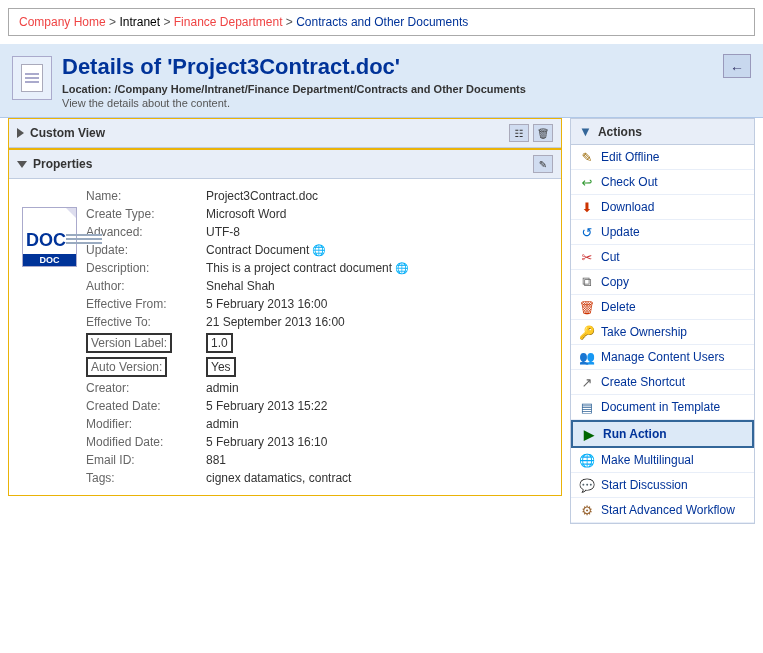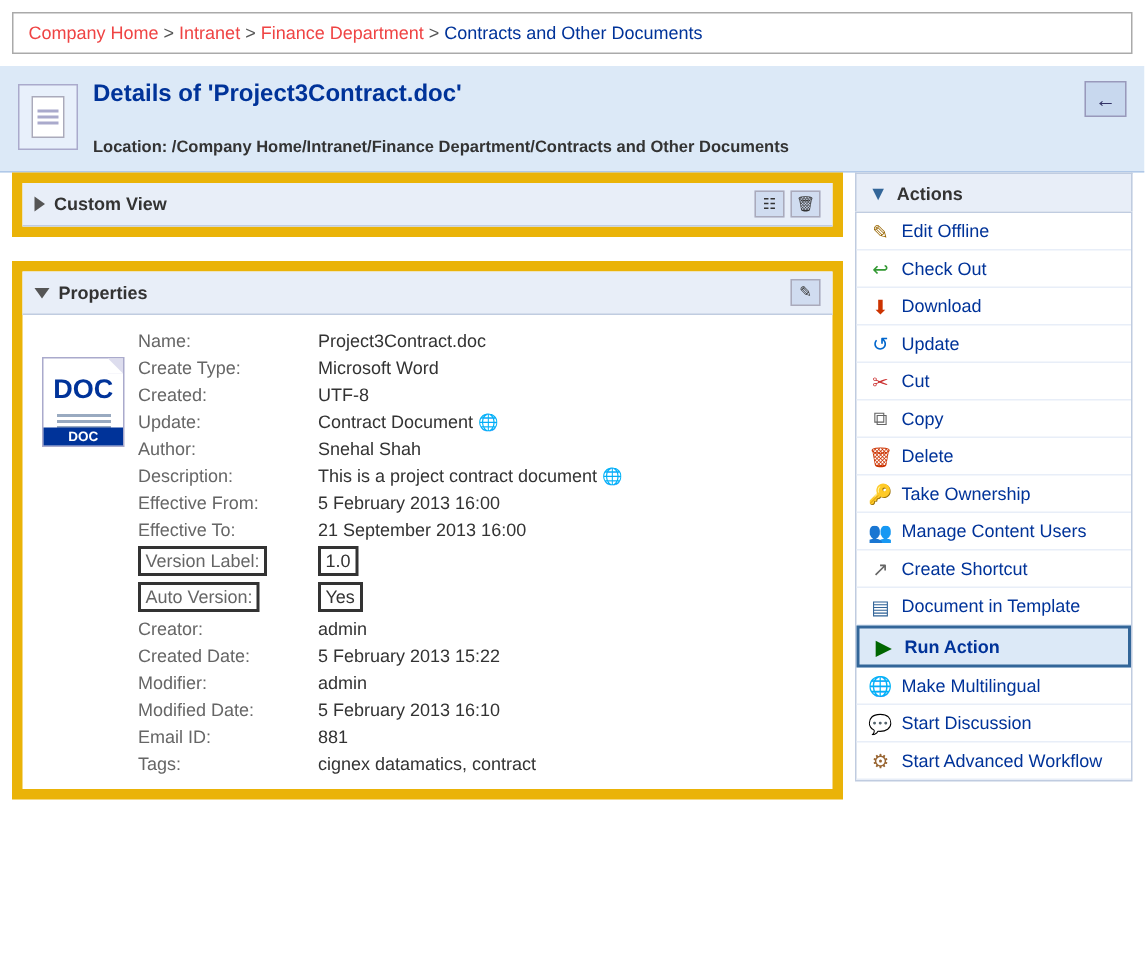--- a/index.html
+++ b/index.html
@@ -42,21 +42,21 @@
       margin-top: 2px;
     }
     .doc-icon-large .doc-lines {
       width: 22px; height: 28px;
       background: #fff;
       border: 1px solid #aab;
       position: relative;
       display: flex; flex-direction: column; justify-content: center; align-items: center; gap: 2px;
     }
     .doc-line { width: 14px; height: 2px; background: #aac; }
-    .detail-title { font-size: 16px; font-weight: bold; color: #003399; margin-bottom: 20px; }
+    .detail-title { font-size: 22px; font-weight: bold; color: #003399; margin-bottom: 3px; }
     .detail-location { font-size: 11px; color: #333; font-weight: bold; margin-bottom: 2px; }
     .detail-subtitle { font-size: 11px; color: #555; }
     .back-arrow {
       width: 28px; height: 24px;
       background: #c8d8ee;
       border: 1px solid #99b;
       display: flex; align-items: center; justify-content: center;
       cursor: pointer; font-size: 14px; color: #336;
     }
 
@@ -69,22 +69,22 @@
     }
 
     
     .content-area {
       flex: 1;
       min-width: 0;
     }
 
     
     .section {
-      border: 7px solid #eab308;
-      margin-bottom: 16px;
+      border: 1px solid #eab308;
+      margin-bottom: 0;
       background: #fff;
     }
     .section-header {
       background: #e8eef8;
       padding: 5px 8px;
       display: flex;
       align-items: center;
       justify-content: space-between;
       border-bottom: 1px solid #c0cce0;
       cursor: pointer;
@@ -108,21 +108,21 @@
     
     .version-box {
       border: 2px solid #333;
       display: inline-block;
       padding: 1px 3px;
     }
     .doc-thumb {
       width: 55px; height: 60px;
       background: #fff;
       border: 1px solid #aac;
-      display: flex; flex-direction: column; align-items: center; justify-content: flex-start;
+      display: flex; align-items: center; justify-content: flex-start;
       padding: 4px 3px;
       position: relative;
     }
     .doc-thumb-corner {
       position: absolute;
       top: 0; right: 0;
       width: 0; height: 0;
       border-top: 10px solid #dde;
       border-left: 10px solid #fff;
     }
@@ -206,40 +206,41 @@
       padding-top: 20px;
     }
   </style>
 </head>
 <body>
 
 <div class="breadcrumb-bar">
   <span>
     <span style="color:#ef4444;cursor:pointer;">Company Home</span>
     <span> &gt; </span>
-    <span style="color:#ef4444;cursor:pointer;">Intranet</span>
+    <span style="color:#000000;cursor:pointer;">Intranet</span>
     <span> &gt; </span>
     <span style="color:#ef4444;cursor:pointer;">Finance Department</span>
     <span> &gt; </span>
     <span style="color:#003399;cursor:pointer;">Contracts and Other Documents</span>
   </span>
 </div>
 
 <div class="detail-header">
   <div class="detail-header-left">
     <div class="doc-icon-large">
       <div class="doc-lines">
         <div class="doc-line"></div>
         <div class="doc-line"></div>
         <div class="doc-line"></div>
       </div>
     </div>
     <div>
       <div class="detail-title">Details of 'Project3Contract.doc'</div>
       <div class="detail-location">Location: /Company Home/Intranet/Finance Department/Contracts and Other Documents</div>
+      <div class="detail-subtitle">View the details about the content.</div>
     </div>
   </div>
   <div class="back-arrow">←</div>
 </div>
 
 <div class="main-layout">
 
   <div class="content-area">
 
     <div class="section">
@@ -286,40 +287,40 @@
           <tbody>
             <tr>
               <td class="prop-label">Name:</td>
               <td class="prop-value">Project3Contract.doc</td>
             </tr>
             <tr>
               <td class="prop-label">Create Type:</td>
               <td class="prop-value">Microsoft Word</td>
             </tr>
             <tr>
-              <td class="prop-label">Created:</td>
+              <td class="prop-label">Advanced:</td>
               <td class="prop-value">UTF-8</td>
             </tr>
             <tr>
               <td class="prop-label">Update:</td>
               <td class="prop-value">
                 <span>Contract Document</span>
                 <span class="globe-icon">🌐</span>
               </td>
             </tr>
             <tr>
-              <td class="prop-label">Author:</td>
-              <td class="prop-value">Snehal Shah</td>
-            </tr>
-            <tr>
               <td class="prop-label">Description:</td>
               <td class="prop-value">
                 <span>This is a project contract document</span>
                 <span class="globe-icon">🌐</span>
               </td>
+            </tr>
+            <tr>
+              <td class="prop-label">Author:</td>
+              <td class="prop-value">Snehal Shah</td>
             </tr>
             <tr>
               <td class="prop-label">Effective From:</td>
               <td class="prop-value">5 February 2013 16:00</td>
             </tr>
             <tr>
               <td class="prop-label">Effective To:</td>
               <td class="prop-value">21 September 2013 16:00</td>
             </tr>
             <tr>

